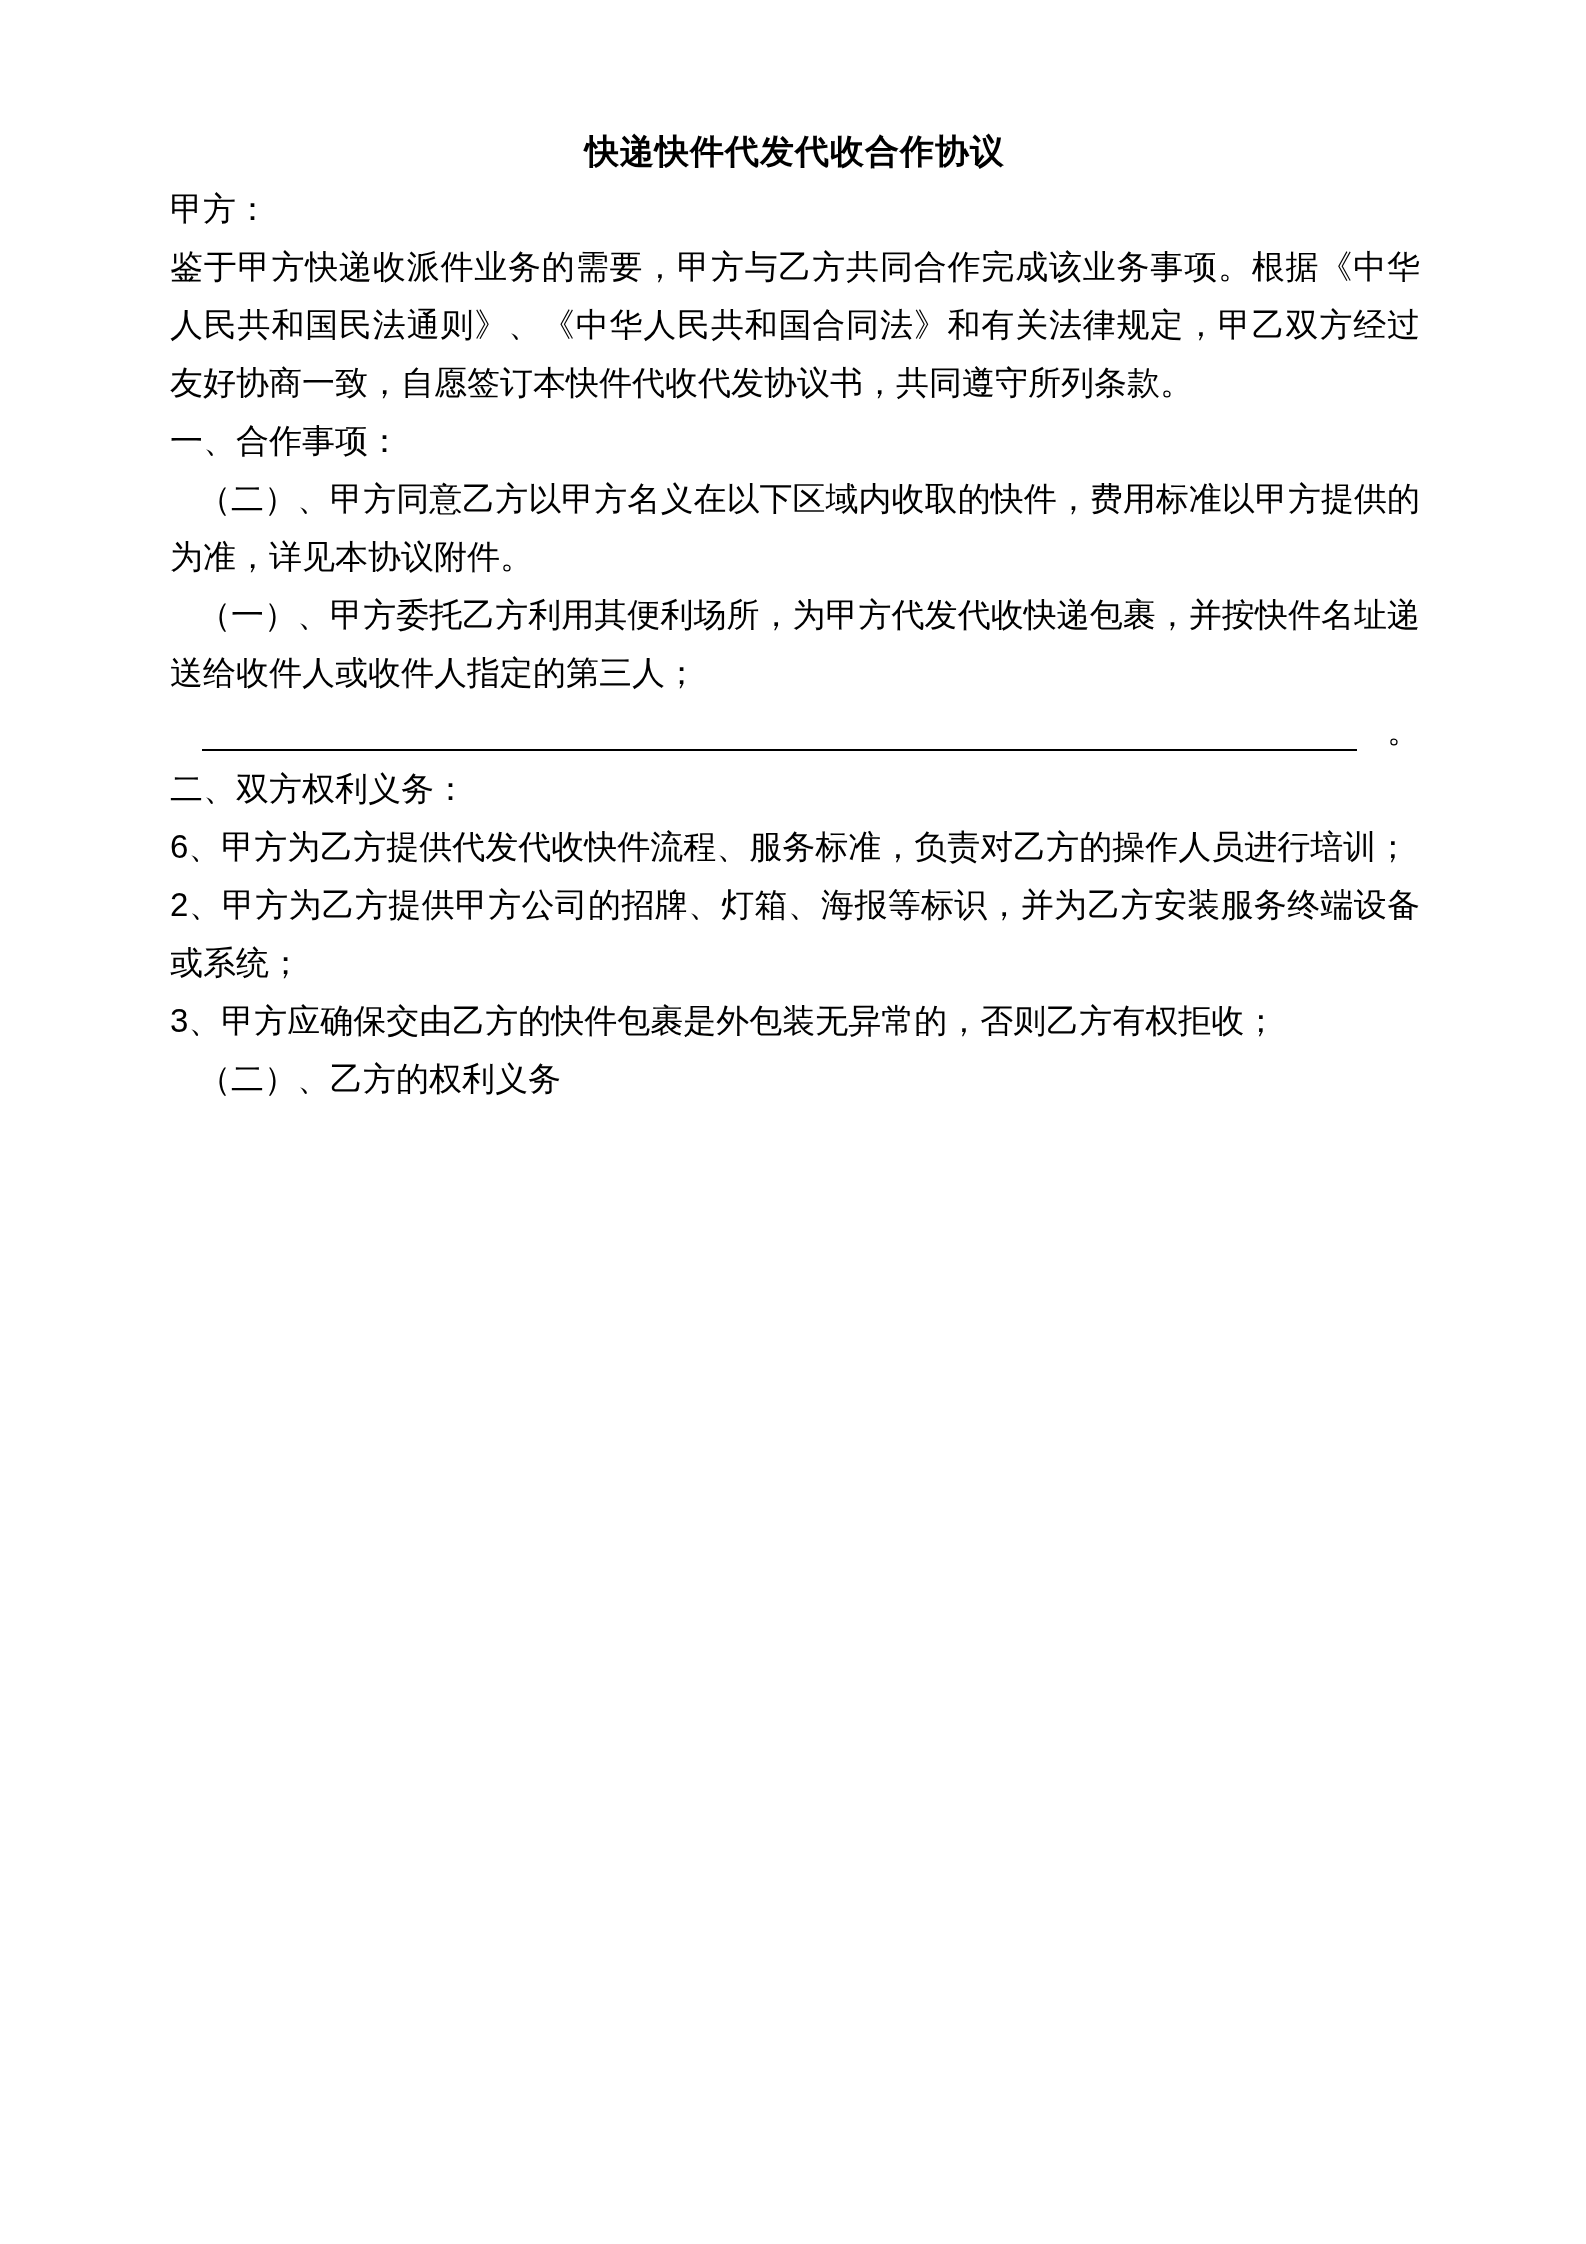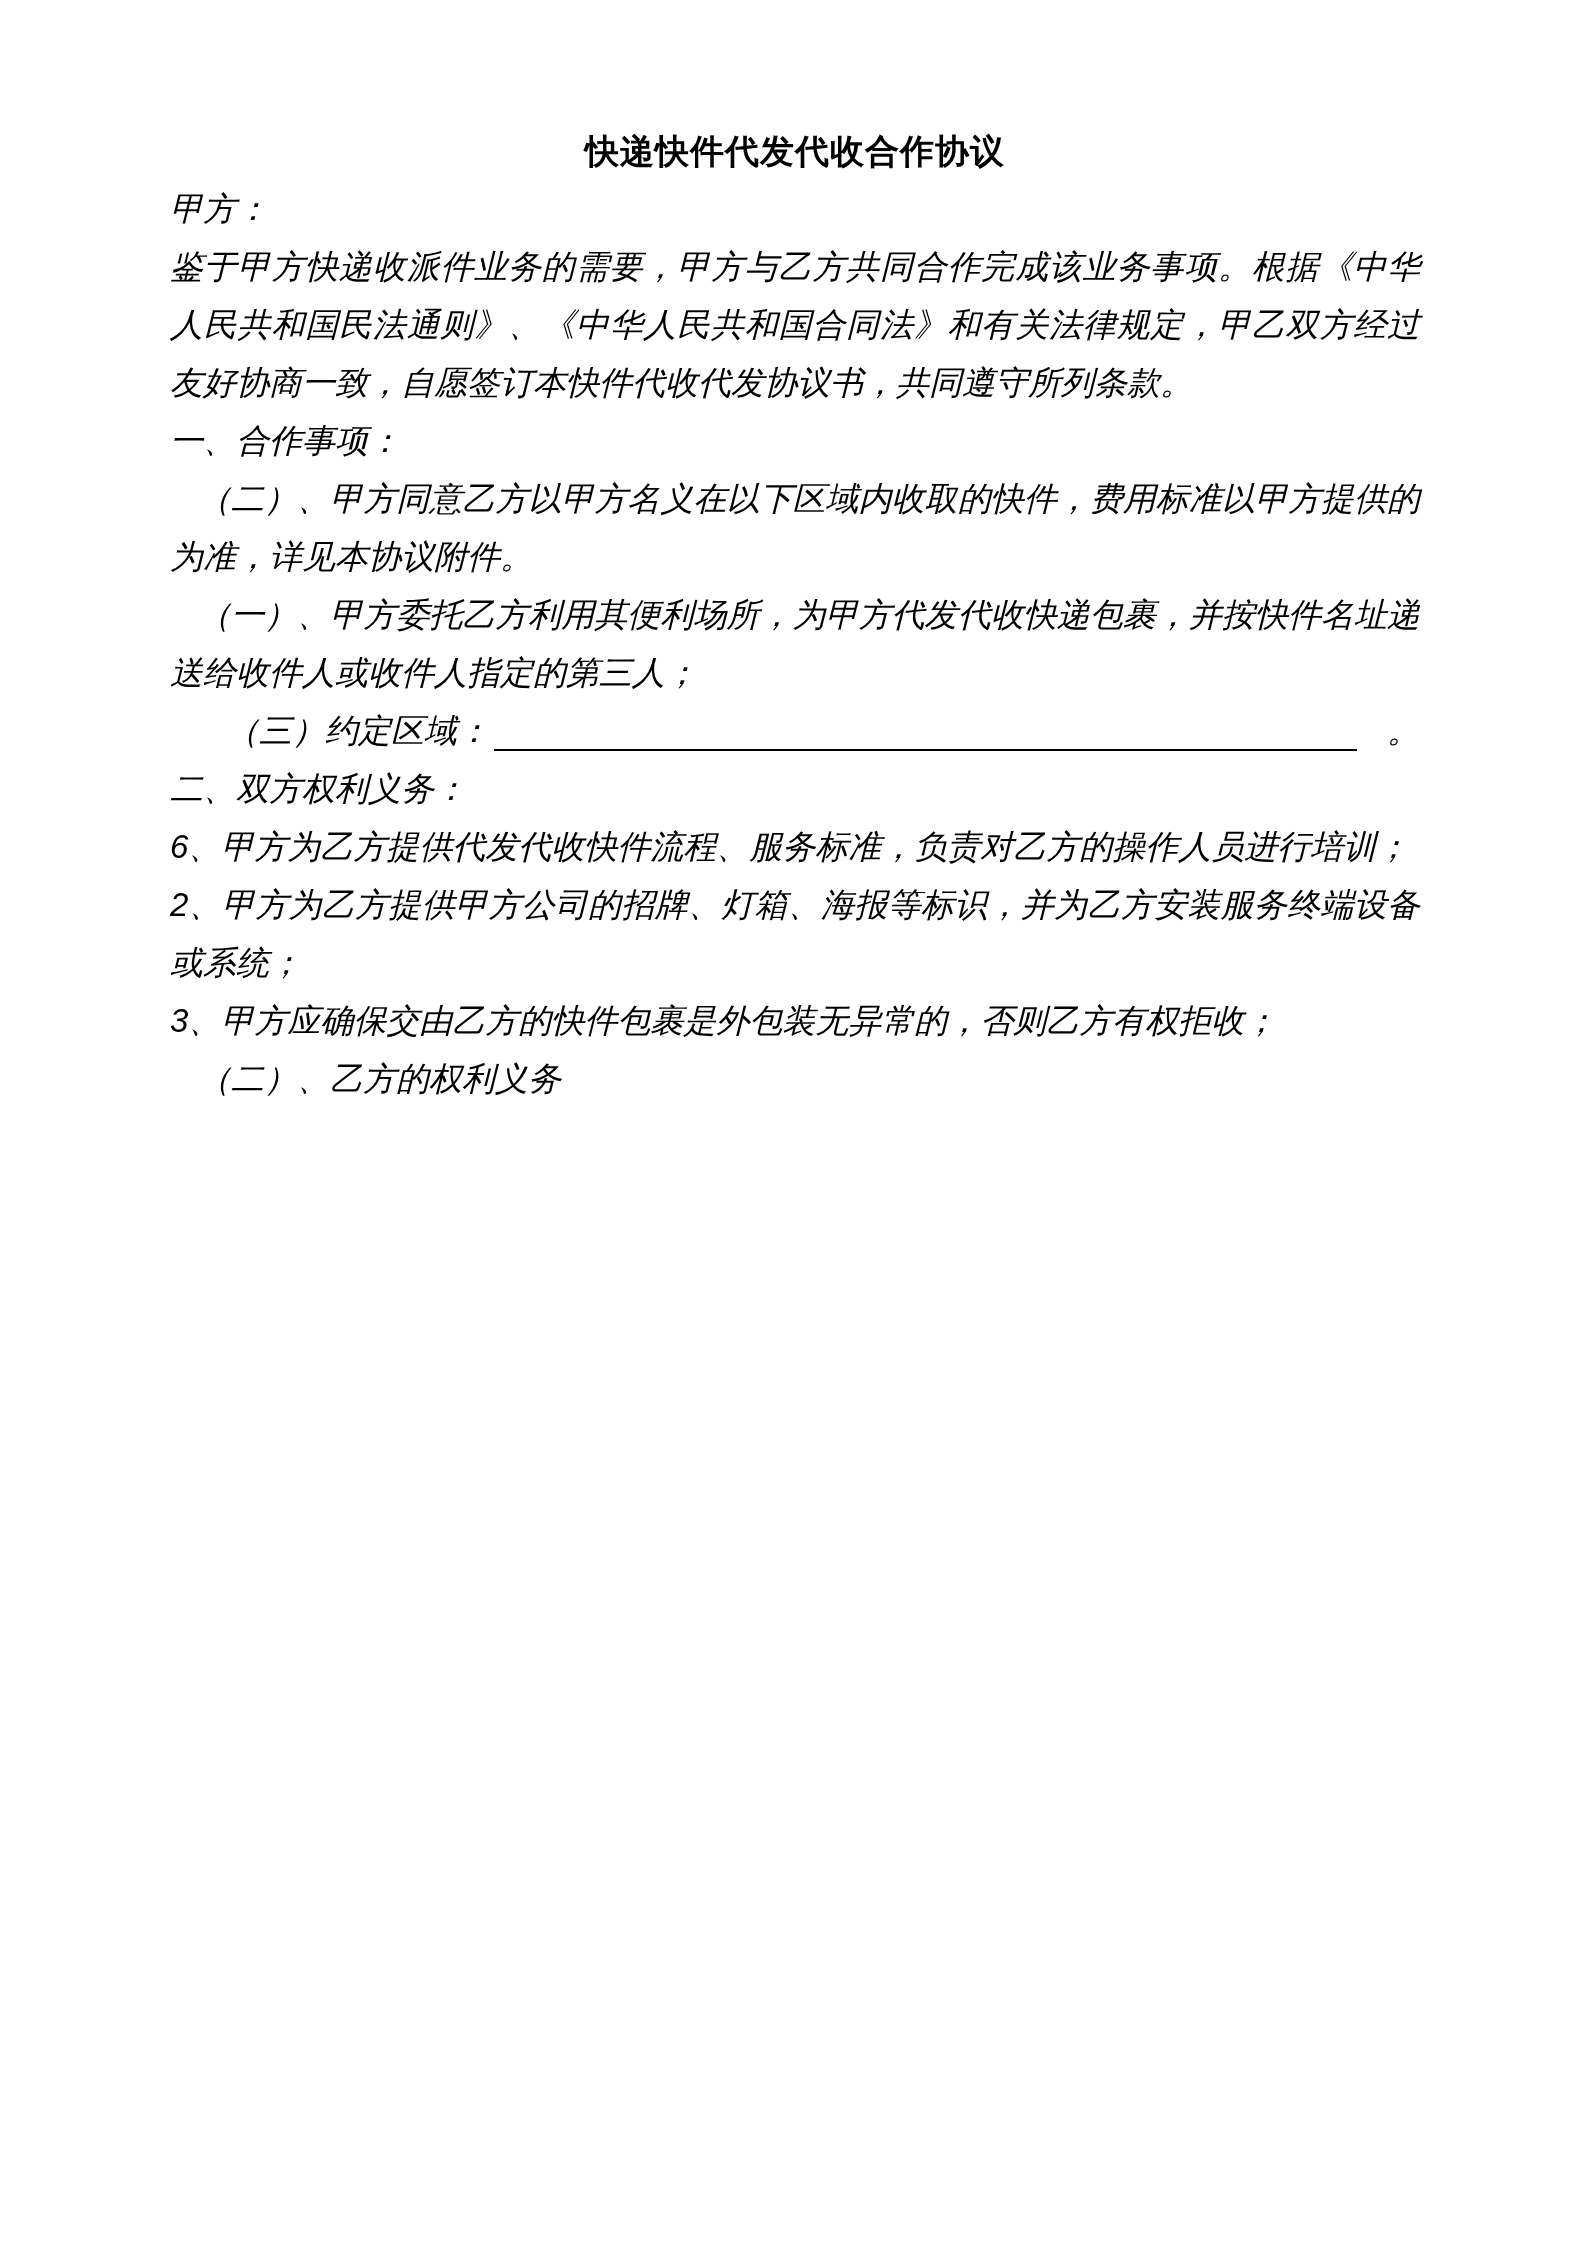--- a/index.html
+++ b/index.html
@@ -29,21 +29,20 @@
   .doc-body {
     margin: 0;
   }
   .para {
     margin: 0;
     font-size: 33px;
     font-weight: 400;
     line-height: 58px;
     text-align: justify;
     word-break: break-all;
-    font-style: italic;
   }
   .para.indent {
     text-indent: 28px;
   }
   .fill-line {
     display: flex;
     align-items: stretch;
     padding-left: 28px;
     text-indent: 0;
     text-align: left;
@@ -64,21 +63,20 @@
 
 <div class="page">
   <h1 class="doc-title">快递快件代发代收合作协议</h1>
   <div class="doc-body">
       <div class="para">甲方：</div>
       <div class="para">鉴于甲方快递收派件业务的需要，甲方与乙方共同合作完成该业务事项。根据《中华人民共和国民法通则》、《中华人民共和国合同法》和有关法律规定，甲乙双方经过友好协商一致，自愿签订本快件代收代发协议书，共同遵守所列条款。</div>
       <div class="para">一、合作事项：</div>
       <div class="para indent">（二）、甲方同意乙方以甲方名义在以下区域内收取的快件，费用标准以甲方提供的为准，详见本协议附件。</div>
       <div class="para indent">（一）、甲方委托乙方利用其便利场所，为甲方代发代收快递包裹，并按快件名址递送给收件人或收件人指定的第三人；</div>
       <div class="para indent fill-line">
-        <span class="fill-label">（三）约定区域：</span>
         <span class="fill-blank"></span>
         <span class="fill-suffix">。</span>
       </div>
       <div class="para">二、双方权利义务：</div>
       <div class="para">6、甲方为乙方提供代发代收快件流程、服务标准，负责对乙方的操作人员进行培训；</div>
       <div class="para">2、甲方为乙方提供甲方公司的招牌、灯箱、海报等标识，并为乙方安装服务终端设备或系统；</div>
       <div class="para">3、甲方应确保交由乙方的快件包裹是外包装无异常的，否则乙方有权拒收；</div>
       <div class="para indent">（二）、乙方的权利义务</div>
     </div>
 </div>

